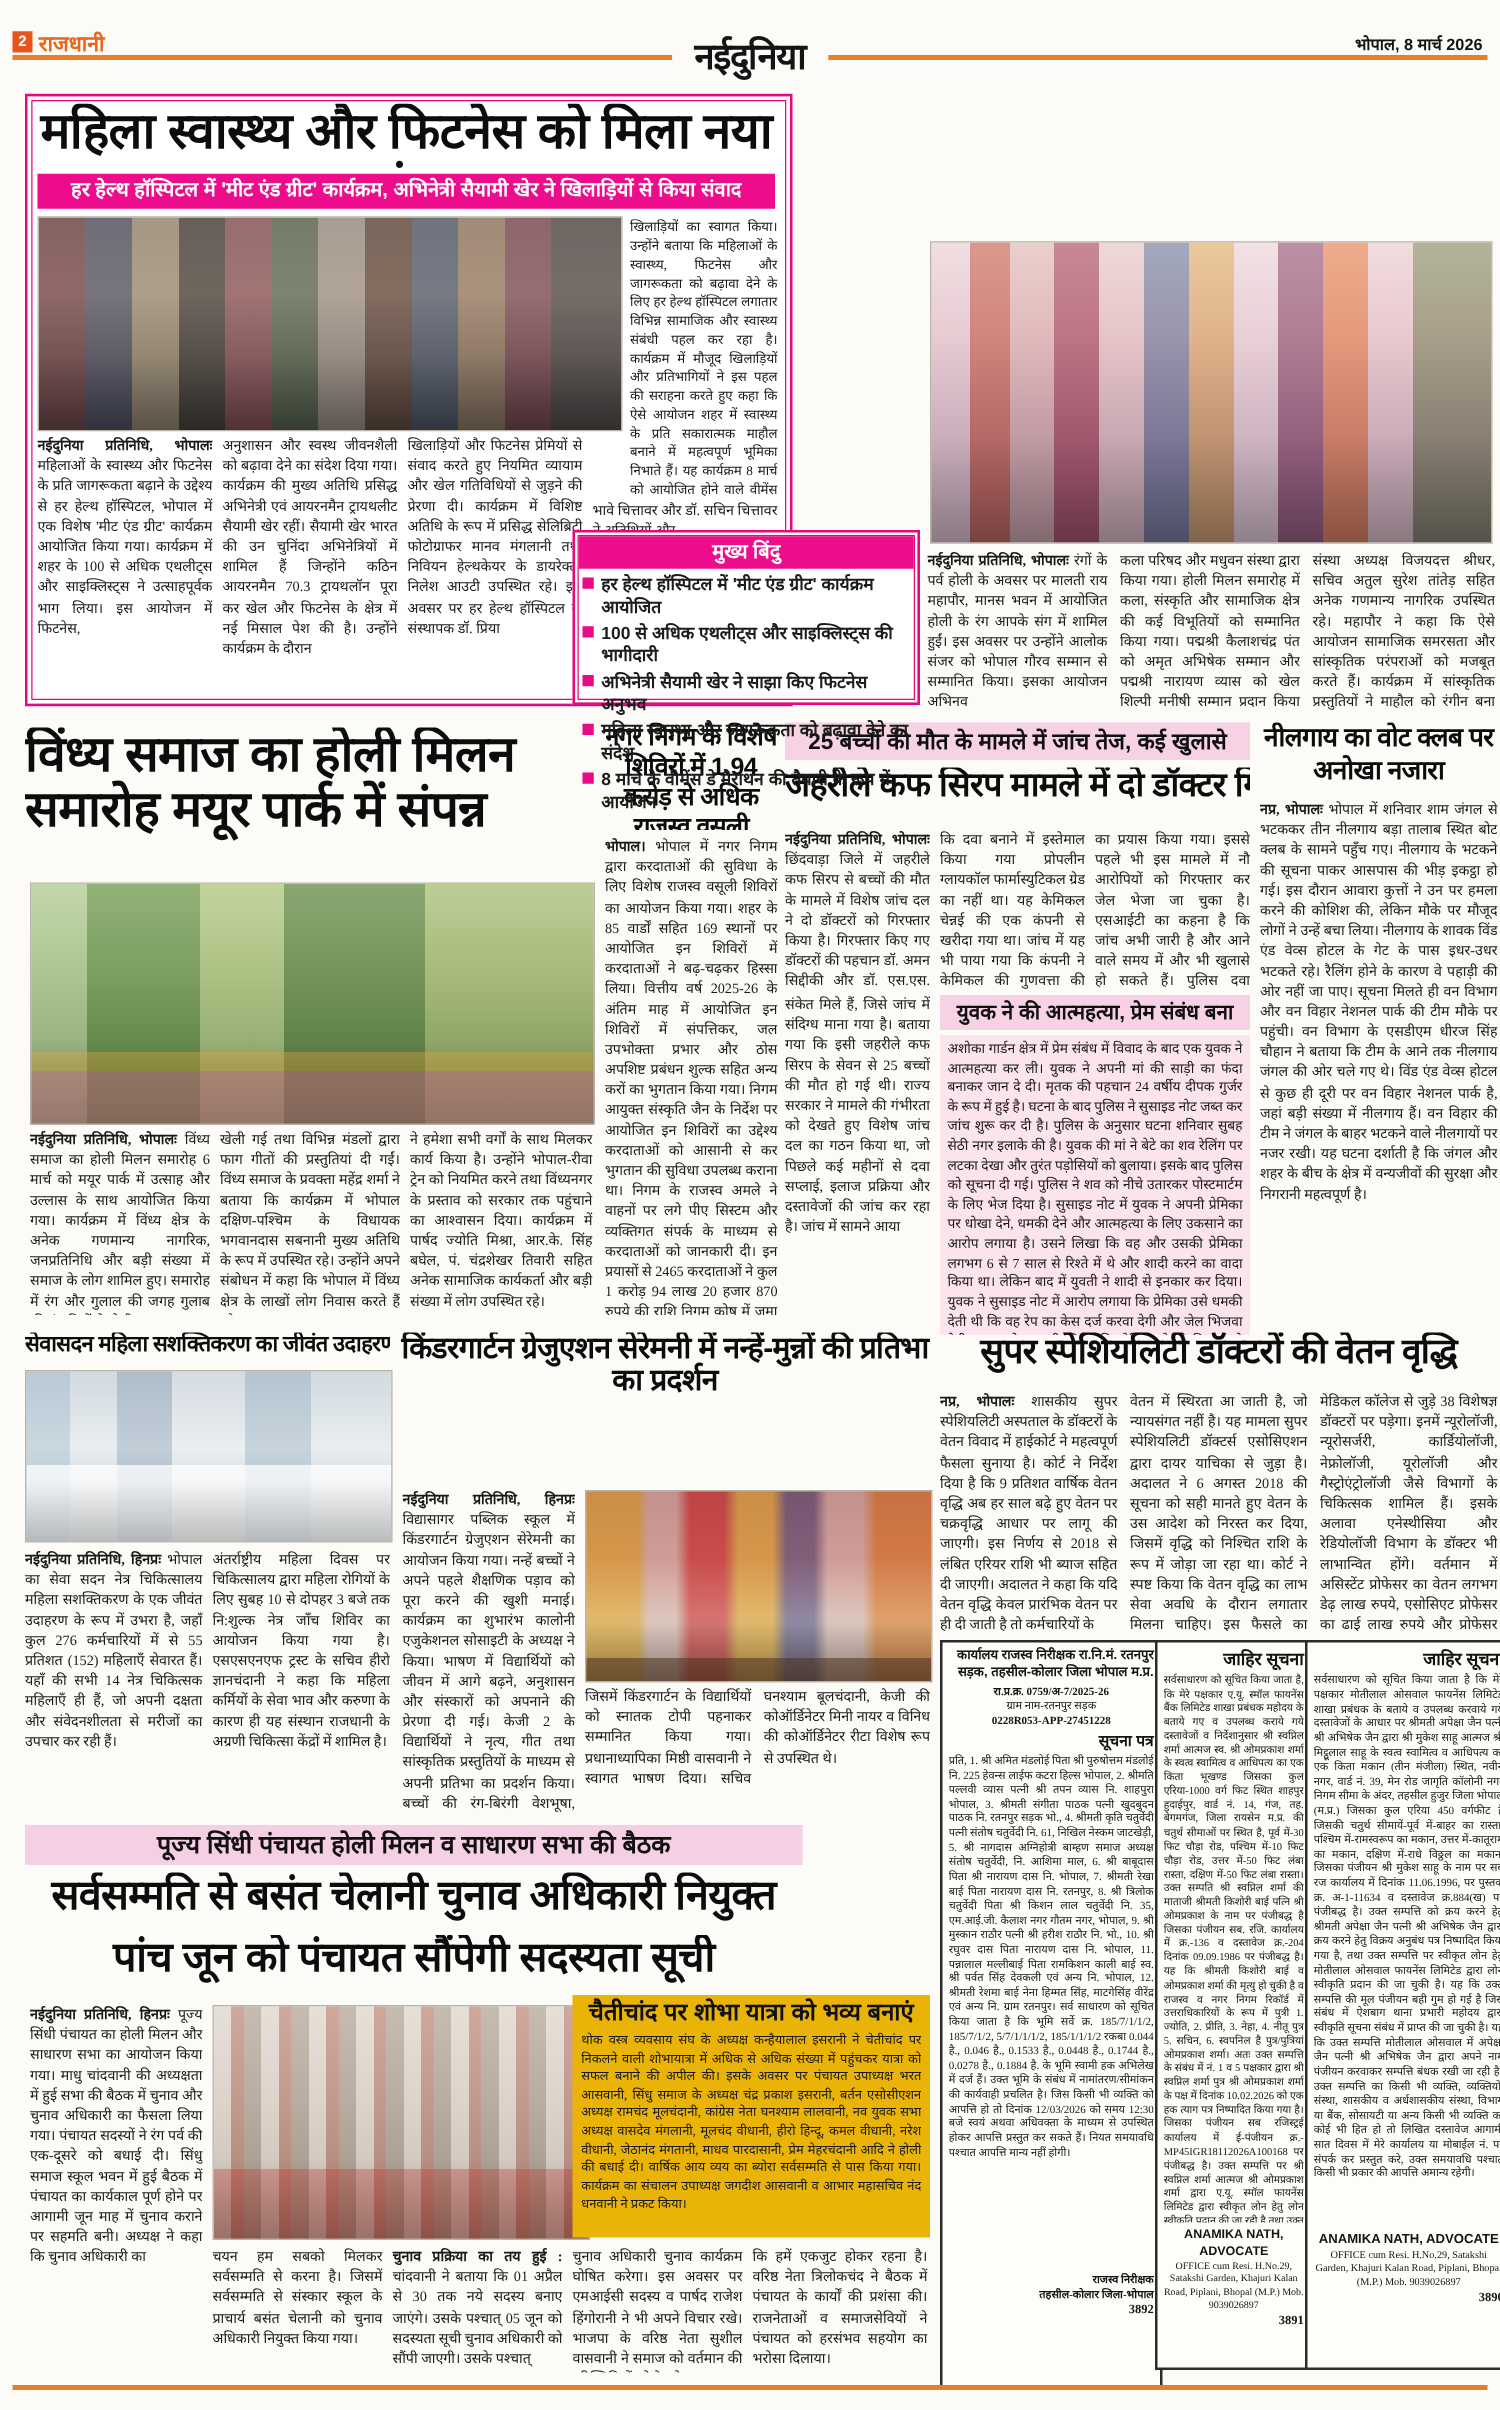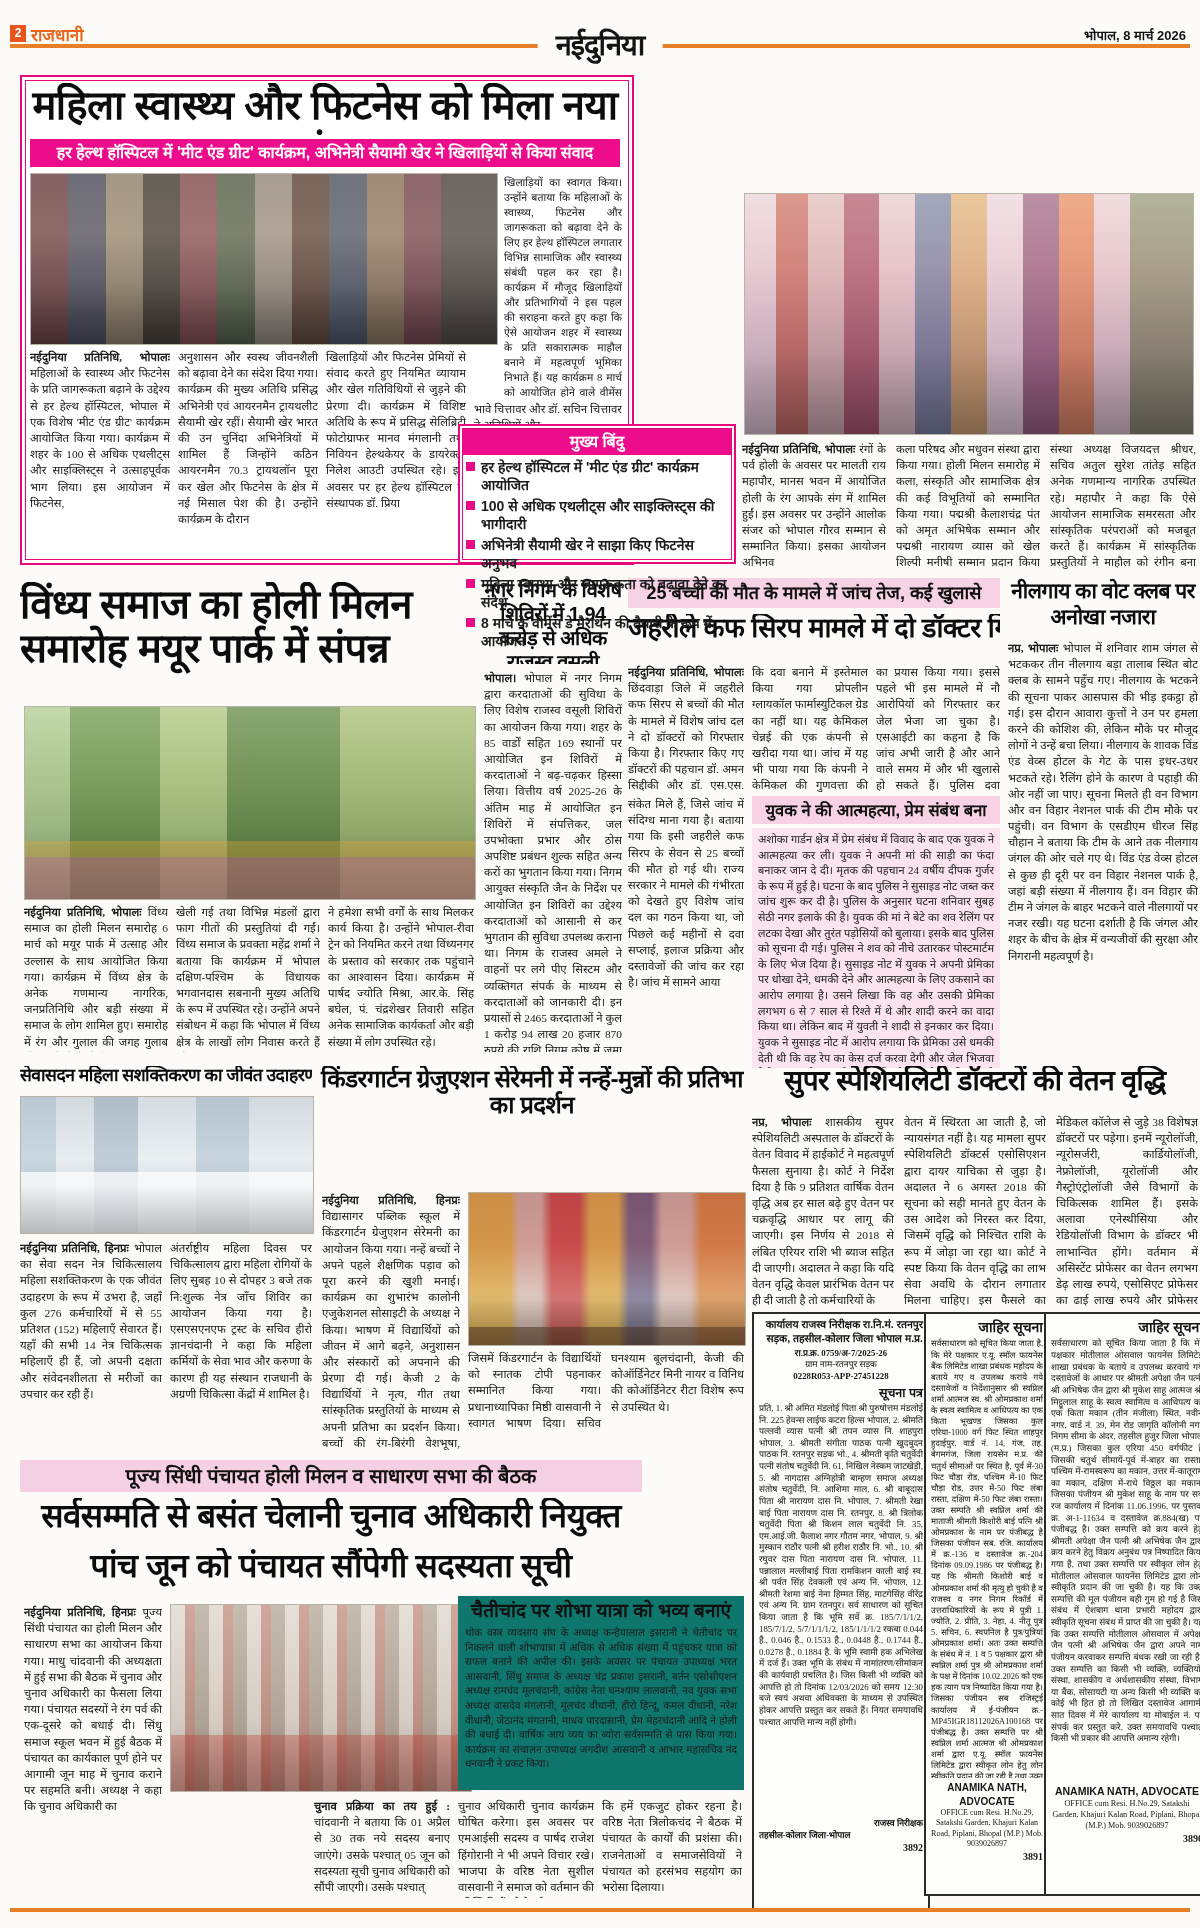--- a/index.html
+++ b/index.html
@@ -221,25 +221,28 @@
     <div class="col bt" style="left:4px;top:148px;width:138px;height:294px;">
       <b>नईदुनिया प्रतिनिधि, हिनप्रः</b>
       <span>पूज्य सिंधी पंचायत का होली मिलन और साधारण सभा का आयोजन किया गया। माधु चांदवानी की अध्यक्षता में हुई सभा की बैठक में चुनाव और चुनाव अधिकारी का फैसला लिया गया। पंचायत सदस्यों ने रंग पर्व की एक-दूसरे को बधाई दी। सिंधु समाज स्कूल भवन में हुई बैठक में पंचायत का कार्यकाल पूर्ण होने पर आगामी जून माह में चुनाव कराने पर सहमति बनी। अध्यक्ष ने कहा कि चुनाव अधिकारी का</span>
     </div>
     <div class="photo" style="left:150px;top:148px;width:300px;height:186px;
          background:
            linear-gradient(0deg, rgba(200,60,50,.35) 0 30%, rgba(0,0,0,0) 30%),
            repeating-linear-gradient(90deg, rgba(255,255,255,.35) 0 14px, rgba(180,50,40,.25) 14px 24px, rgba(120,110,100,.2) 24px 38px),
            linear-gradient(180deg,#d9cfc3 0%, #cabdb0 40%, #a89a8c 100%);"></div>
 
-    <div class="abs" style="left:438px;top:140px;width:286px;height:194px;background:#0f766e;padding:0;overflow:hidden;">
+    <div class="abs" style="left:438px;top:140px;width:286px;height:194px;background:#eab308;padding:0;overflow:hidden;">
       <div class="strip" style="height:28px;font-size:19px;line-height:30px;color:#101010;">चैतीचांद पर शोभा यात्रा को भव्य बनाएं</div>
       <div class="bt" style="margin:2px 7px;font-size:10.3px;height:158px;">
         <span>थोक वस्त्र व्यवसाय संघ के अध्यक्ष कन्हैयालाल इसरानी ने चेतीचांद पर निकलने वाली शोभायात्रा में अधिक से अधिक संख्या में पहुंचकर यात्रा को सफल बनाने की अपील की। इसके अवसर पर पंचायत उपाध्यक्ष भरत आसवानी, सिंधु समाज के अध्यक्ष चंद्र प्रकाश इसरानी, बर्तन एसोसीएशन अध्यक्ष रामचंद मूलचंदानी, कांग्रेस नेता घनश्याम लालवानी, नव युवक सभा अध्यक्ष वासदेव मंगलानी, मूलचंद वीधानी, हीरो हिन्दू, कमल वीधानी, नरेश वीधानी, जेठानंद मंगतानी, माधव पारदासानी, प्रेम मेहरचंदानी आदि ने होली की बधाई दी। वार्षिक आय व्यय का ब्योरा सर्वसम्मति से पास किया गया। कार्यक्रम का संचालन उपाध्यक्ष जगदीश आसवानी व आभार महासचिव नंद धनवानी ने प्रकट किया।</span>
       </div>
+    </div>
+    <div class="col bt" style="left:150px;top:342px;width:136px;height:100px;">
+      <span>चयन हम सबको मिलकर सर्वसम्मति से करना है। जिसमें सर्वसम्मति से संस्कार स्कूल के प्राचार्य बसंत चेलानी को चुनाव अधिकारी नियुक्त किया गया।</span>
     </div>
     <div class="col bt" style="left:294px;top:342px;width:136px;height:100px;">
       <b>चुनाव प्रक्रिया का तय हुई :</b>
       <span>चांदवानी ने बताया कि 01 अप्रैल से 30 तक नये सदस्य बनाए जाएंगे। उसके पश्चात् 05 जून को सदस्यता सूची चुनाव अधिकारी को सौंपी जाएगी। उसके पश्चात्</span>
     </div>
     <div class="col bt" style="left:438px;top:342px;width:136px;height:100px;">
       <span>चुनाव अधिकारी चुनाव कार्यक्रम घोषित करेगा। इस अवसर पर एमआईसी सदस्य व पार्षद राजेश हिंगोरानी ने भी अपने विचार रखे। भाजपा के वरिष्ठ नेता सुशील वासवानी ने समाज को वर्तमान की परिस्थितियों को देखते हुए कहा</span>
     </div>
     <div class="col bt" style="left:582px;top:342px;width:140px;height:100px;">
       <span>कि हमें एकजुट होकर रहना है। वरिष्ठ नेता त्रिलोकचंद ने बैठक में पंचायत के कार्यों की प्रशंसा की। राजनेताओं व समाजसेवियों ने पंचायत को हरसंभव सहयोग का भरोसा दिलाया।</span>
@@ -247,21 +250,21 @@
   </section>
 
   <div class="adbox" style="left:752px;top:1312px;width:164px;height:588px;">
     <div class="adh" style="font-size:10.5px;">कार्यालय राजस्व निरीक्षक रा.नि.मं. रतनपुर सड़क, तहसील-कोलार जिला भोपाल म.प्र.</div>
     <div style="text-align:center;font-weight:700;">रा.प्र.क्र. 0759/अ-7/2025-26</div>
     <div style="text-align:center;">ग्राम नाम-रतनपुर सड़क</div>
     <div style="text-align:center;font-weight:700;">0228R053-APP-27451228</div>
     <div class="adh" style="font-size:12.5px;margin-top:2px;">सूचना पत्र</div>
     <div style="height:412px;overflow:hidden;">प्रति, 1. श्री अमित मंडलोई पिता श्री पुरुषोत्तम मंडलोई नि. 225 हेवन्स लाईफ कटरा हिल्स भोपाल, 2. श्रीमति पल्लवी व्यास पत्नी श्री तपन व्यास नि. शाहपुरा भोपाल, 3. श्रीमती संगीता पाठक पत्नी खुदबुदन पाठक नि. रतनपुर सड़क भो., 4. श्रीमती कृति चतुर्वेदी पत्नी संतोष चतुर्वेदी नि. 61, निखिल नेस्कम जाटखेड़ी, 5. श्री नागदास अग्निहोत्री बाम्हण समाज अध्यक्ष संतोष चतुर्वेदी, नि. आशिमा माल, 6. श्री बाबूदास पिता श्री नारायण दास नि. भोपाल, 7. श्रीमती रेखा बाई पिता नारायण दास नि. रतनपुर, 8. श्री त्रिलोक चतुर्वेदी पिता श्री किशन लाल चतुर्वेदी नि. 35, एम.आई.जी. कैलाश नगर गौतम नगर, भोपाल, 9. श्री मुस्कान राठौर पत्नी श्री हरीश राठौर नि. भो., 10. श्री रघुवर दास पिता नारायण दास नि. भोपाल, 11. पन्नालाल मल्लीबाई पिता रामकिशन काली बाई स्व. श्री पर्वत सिंह देवकली एवं अन्य नि. भोपाल, 12. श्रीमती रेशमा बाई नेना हिम्मत सिंह, माटगेसिंह वीरेंद्र एवं अन्य नि. ग्राम रतनपुर। सर्व साधारण को सूचित किया जाता है कि भूमि सर्वे क्र. 185/7/1/1/2, 185/7/1/2, 5/7/1/1/1/2, 185/1/1/1/2 रकबा 0.044 है., 0.046 है., 0.1533 है., 0.0448 है., 0.1744 है., 0.0278 है., 0.1884 है. के भूमि स्वामी हक अभिलेख में दर्ज हैं। उक्त भूमि के संबंध में नामांतरण/सीमांकन की कार्यवाही प्रचलित है। जिस किसी भी व्यक्ति को आपत्ति हो तो दिनांक 12/03/2026 को समय 12:30 बजे स्वयं अथवा अधिवक्ता के माध्यम से उपस्थित होकर आपत्ति प्रस्तुत कर सकते हैं। नियत समयावधि पश्चात आपत्ति मान्य नहीं होगी।</div>
     <div style="text-align:right;font-weight:700;margin-top:3px;">राजस्व निरीक्षक</div>
-    <div style="text-align:left;font-weight:700;">तहसील-कोलार जिला-भोपाल</div>
+    <div style="text-align:right;font-weight:700;">तहसील-कोलार जिला-भोपाल</div>
     <div style="text-align:right;font-weight:700;font-size:10px;">3892</div>
   </div>
 
   <div class="adbox" style="left:924px;top:1312px;width:112px;height:572px;">
     <div class="adh" style="font-size:14px;">जाहिर सूचना</div>
     <div style="height:440px;overflow:hidden;font-size:8.4px;">सर्वसाधारण को सूचित किया जाता है, कि मेरे पक्षकार ए.यू. स्मॉल फायनेंस बैंक लिमिटेड शाखा प्रबंधक महोदय के बताये गए व उपलब्ध कराये गये दस्तावेजों व निर्देशानुसार श्री स्वप्निल शर्मा आत्मज स्व. श्री ओमप्रकाश शर्मा के स्वत्व स्वामित्व व आधिपत्य का एक किता भूखण्ड जिसका कुल एरिया-1000 वर्ग फिट स्थित शाहपुर हुदाईपुर, वार्ड नं. 14, गंज, तह. बेगमगंज, जिला रायसेन म.प्र. की चतुर्थ सीमाओं पर स्थित है, पूर्व में-30 फिट चौड़ा रोड, पश्चिम में-10 फिट चौड़ा रोड, उत्तर में-50 फिट लंबा रास्ता, दक्षिण में-50 फिट लंबा रास्ता। उक्त सम्पति श्री स्वप्निल शर्मा की माताजी श्रीमती किशोरी बाई पत्नि श्री ओमप्रकाश के नाम पर पंजीबद्ध है जिसका पंजीयन सब. रजि. कार्यालय में क्र.-136 व दस्तावेज क्र.-204 दिनांक 09.09.1986 पर पंजीबद्ध है। यह कि श्रीमती किशोरी बाई व ओमप्रकाश शर्मा की मृत्यु हो चुकी है व राजस्व व नगर निगम रिकॉर्ड में उत्तराधिकारियों के रूप में पुत्री 1. ज्योति, 2. प्रीति, 3. नेहा, 4. नीतू पुत्र 5. सचिन, 6. स्वपनिल है पुत्र/पुत्रियां ओमप्रकाश शर्मा। अतः उक्त सम्पत्ति के संबंध में नं. 1 व 5 पक्षकार द्वारा श्री स्वप्निल शर्मा पुत्र श्री ओमप्रकाश शर्मा के पक्ष में दिनांक 10.02.2026 को एक हक त्याग पत्र निष्पादित किया गया है। जिसका पंजीयन सब रजिस्ट्रई कार्यालय में ई-पंजीयन क्र.- MP45IGR18112026A100168 पर पंजीबद्ध है। उक्त सम्पत्ति पर श्री स्वप्निल शर्मा आत्मज श्री ओमप्रकाश शर्मा द्वारा ए.यू. स्मॉल फायनेंस लिमिटेड द्वारा स्वीकृत लोन हेतु लोन स्वीकृति प्रदान की जा रही है तथा उक्त सम्पत्ति मोतीलाल ओसवाल फायनेंस लिमिटेड भोपाल में बंधक रखी जा रही है। उक्त सम्पत्ति का किसी भी व्यक्ति, व्यक्तियों, संस्था, शासकीय व अर्ध शासकीय संस्था, विभाग या बैंक या संस्था सोसायटी या अन्य किसी भी व्यक्ति का कोई हित हो या किसी भी व्यक्ति को आपत्ति हो तो लिखित दस्तावेज आगामी सात दिवस में मेरे कार्यालय या मोबाईल नं. पर संपर्क कर प्रस्तुत करें, उक्त समयावधि पश्चात किसी भी प्रकार की आपत्ति अमान्य रहेगी।</div>
     <div style="text-align:center;font-weight:800;font-size:10px;margin-top:3px;font-family:'Liberation Sans',sans-serif;">ANAMIKA NATH, ADVOCATE</div>
     <div style="text-align:center;font-size:8px;">OFFICE cum Resi. H.No.29, Satakshi Garden, Khajuri Kalan Road, Piplani, Bhopal (M.P.) Mob. 9039026897</div>
     <div style="text-align:right;font-weight:700;font-size:10px;">3891</div>
   </div>

